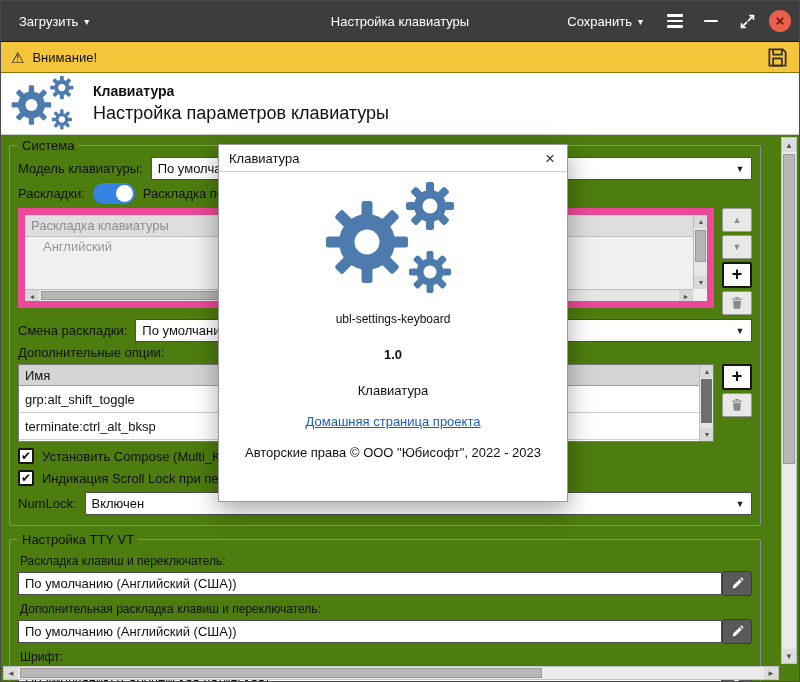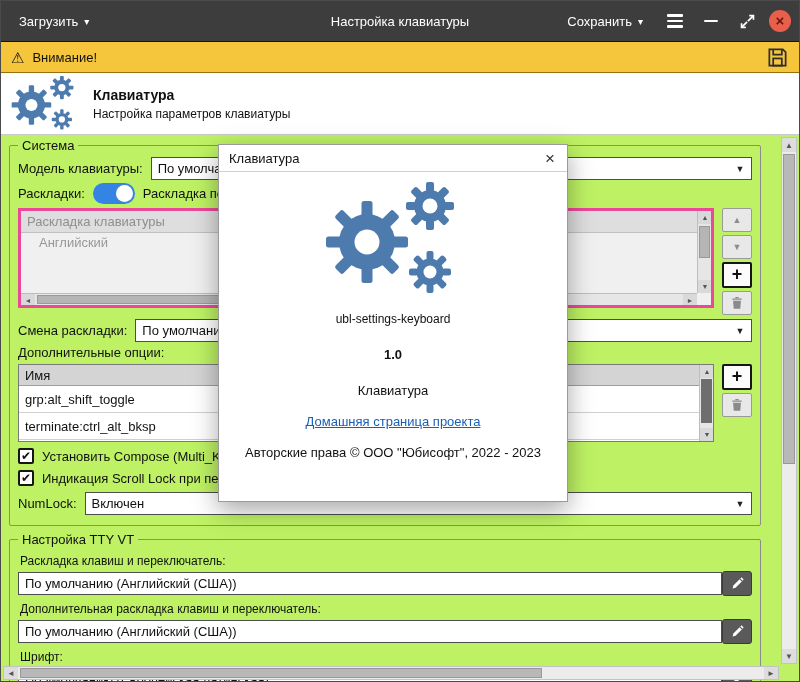--- a/index.html
+++ b/index.html
@@ -1,17 +1,17 @@
 <!DOCTYPE html>
 <html><head>
 <meta charset="utf-8">
 <style>
   * { margin:0; padding:0; box-sizing:border-box; }
   html,body { width:800px; height:682px; font-family:"Liberation Sans", sans-serif; background:#fff; }
-  .app { position:relative; width:800px; height:682px; border:1px solid #4a4a4a; background:#bef264; overflow:hidden; }
+  .app { position:relative; width:800px; height:682px; border:1px solid #4a4a4a; background:#4d7c0f; overflow:hidden; }
 
   
   .titlebar { height:40px; background:#3d3d3d; display:flex; align-items:center; padding:0 8px; position:relative; color:#fff; }
   .tb-txtbtn { display:flex; align-items:center; gap:6px; padding:6px 10px; font-size:13px; border-radius:4px; cursor:default; }
   .tb-caret { font-size:10px; }
   .tb-title { position:absolute; left:50%; transform:translateX(-50%); font-size:13px; white-space:nowrap; }
   .tb-right { margin-left:auto; display:flex; align-items:center; gap:8px; }
   .tb-iconbtn { width:28px; height:28px; display:flex; align-items:center; justify-content:center; }
   .burger { display:flex; flex-direction:column; gap:3px; }
   .burger i { display:block; width:16px; height:2.5px; background:#fff; border-radius:1px; }
@@ -21,36 +21,36 @@
 
   
   .warnbar { height:32px; background:#f5c63c; border-top:1px solid #141414; border-bottom:1px solid #96700d; display:flex; align-items:center; gap:8px; padding:0 10px; font-size:13px; color:#111; }
   .warn-ico { font-size:15px; line-height:1; }
   .save-ico { margin-left:auto; display:flex; align-items:center; }
 
   
   .appheader { height:62px; display:flex; align-items:center; gap:16px; padding:0 10px; border-bottom:1px solid #c9c9c9; background:#fff; }
   .hdr-gears { width:66px; height:56px; flex:0 0 auto; }
   .hdr-title { font-size:14px; font-weight:bold; margin-bottom:4px; color:#111; }
-  .hdr-sub { font-size:12px; color:#111; }
+  .hdr-sub { font-size:18px; color:#111; }
 
   
   .content { position:relative; height:547px; padding-top:3px; }
   fieldset { border:1px solid #8b8b8b; margin:0 38px 6px 8px; padding:1px 8px 7px; border-radius:2px; }
   legend { font-size:13px; padding:0 4px; color:#111; }
   .row { display:flex; align-items:center; gap:8px; margin:3px 0; font-size:13px; color:#111; }
   .lbl { white-space:nowrap; }
   .combo { flex:1; height:23px; border:1px solid #4d4d4d; background:#fff; display:flex; align-items:center; }
   .combo-text { flex:1; padding-left:6px; font-size:13px; white-space:nowrap; overflow:hidden; }
   .combo-caret { width:22px; text-align:center; font-size:9px; color:#222; }
   .toggle { width:42px; height:21px; border-radius:11px; background:#3584e4; position:relative; flex:0 0 auto; }
   .toggle .knob { position:absolute; right:2px; top:2px; width:17px; height:17px; border-radius:50%; background:#fff; }
 
   .hgroup { display:flex; gap:8px; margin:4px 0; align-items:flex-start; }
-  .listbox { flex:1; height:100px; border:3px solid #ec4899; background:#f0f0f0; position:relative; overflow:hidden; }
+  .listbox { flex:1; height:100px; border:7px solid #ec4899; background:#f0f0f0; position:relative; overflow:hidden; }
   .lb-items { position:absolute; left:0; top:0; right:14px; bottom:12px; overflow:hidden; }
   .lb-header { background:#dedede; border-bottom:1px solid #c0c0c0; color:#8f8f8f; font-size:13px; padding:3px 6px; }
   .lb-item { color:#979797; font-size:13px; padding:2px 18px; }
   .lb-vscroll { position:absolute; top:0; right:0; bottom:12px; width:14px; background:#e6e6e6; border-left:1px solid #bdbdbd; display:flex; flex-direction:column; }
   .lb-hscroll { position:absolute; left:0; right:14px; bottom:0; height:12px; background:#e6e6e6; border-top:1px solid #bdbdbd; display:flex; }
   .sb-btn { flex:0 0 auto; width:14px; height:13px; display:flex; align-items:center; justify-content:center; font-size:7px; color:#555; background:#d9d9d9; }
   .lb-vtrack { flex:1; position:relative; }
   .lb-vthumb { position:absolute; left:1px; right:1px; top:2px; height:32px; background:#b5b5b5; border:1px solid #9a9a9a; }
   .lb-htrack { flex:1; position:relative; }
   .lb-hthumb { position:absolute; top:1px; bottom:1px; left:2px; width:55%; background:#b5b5b5; border:1px solid #9a9a9a; }

